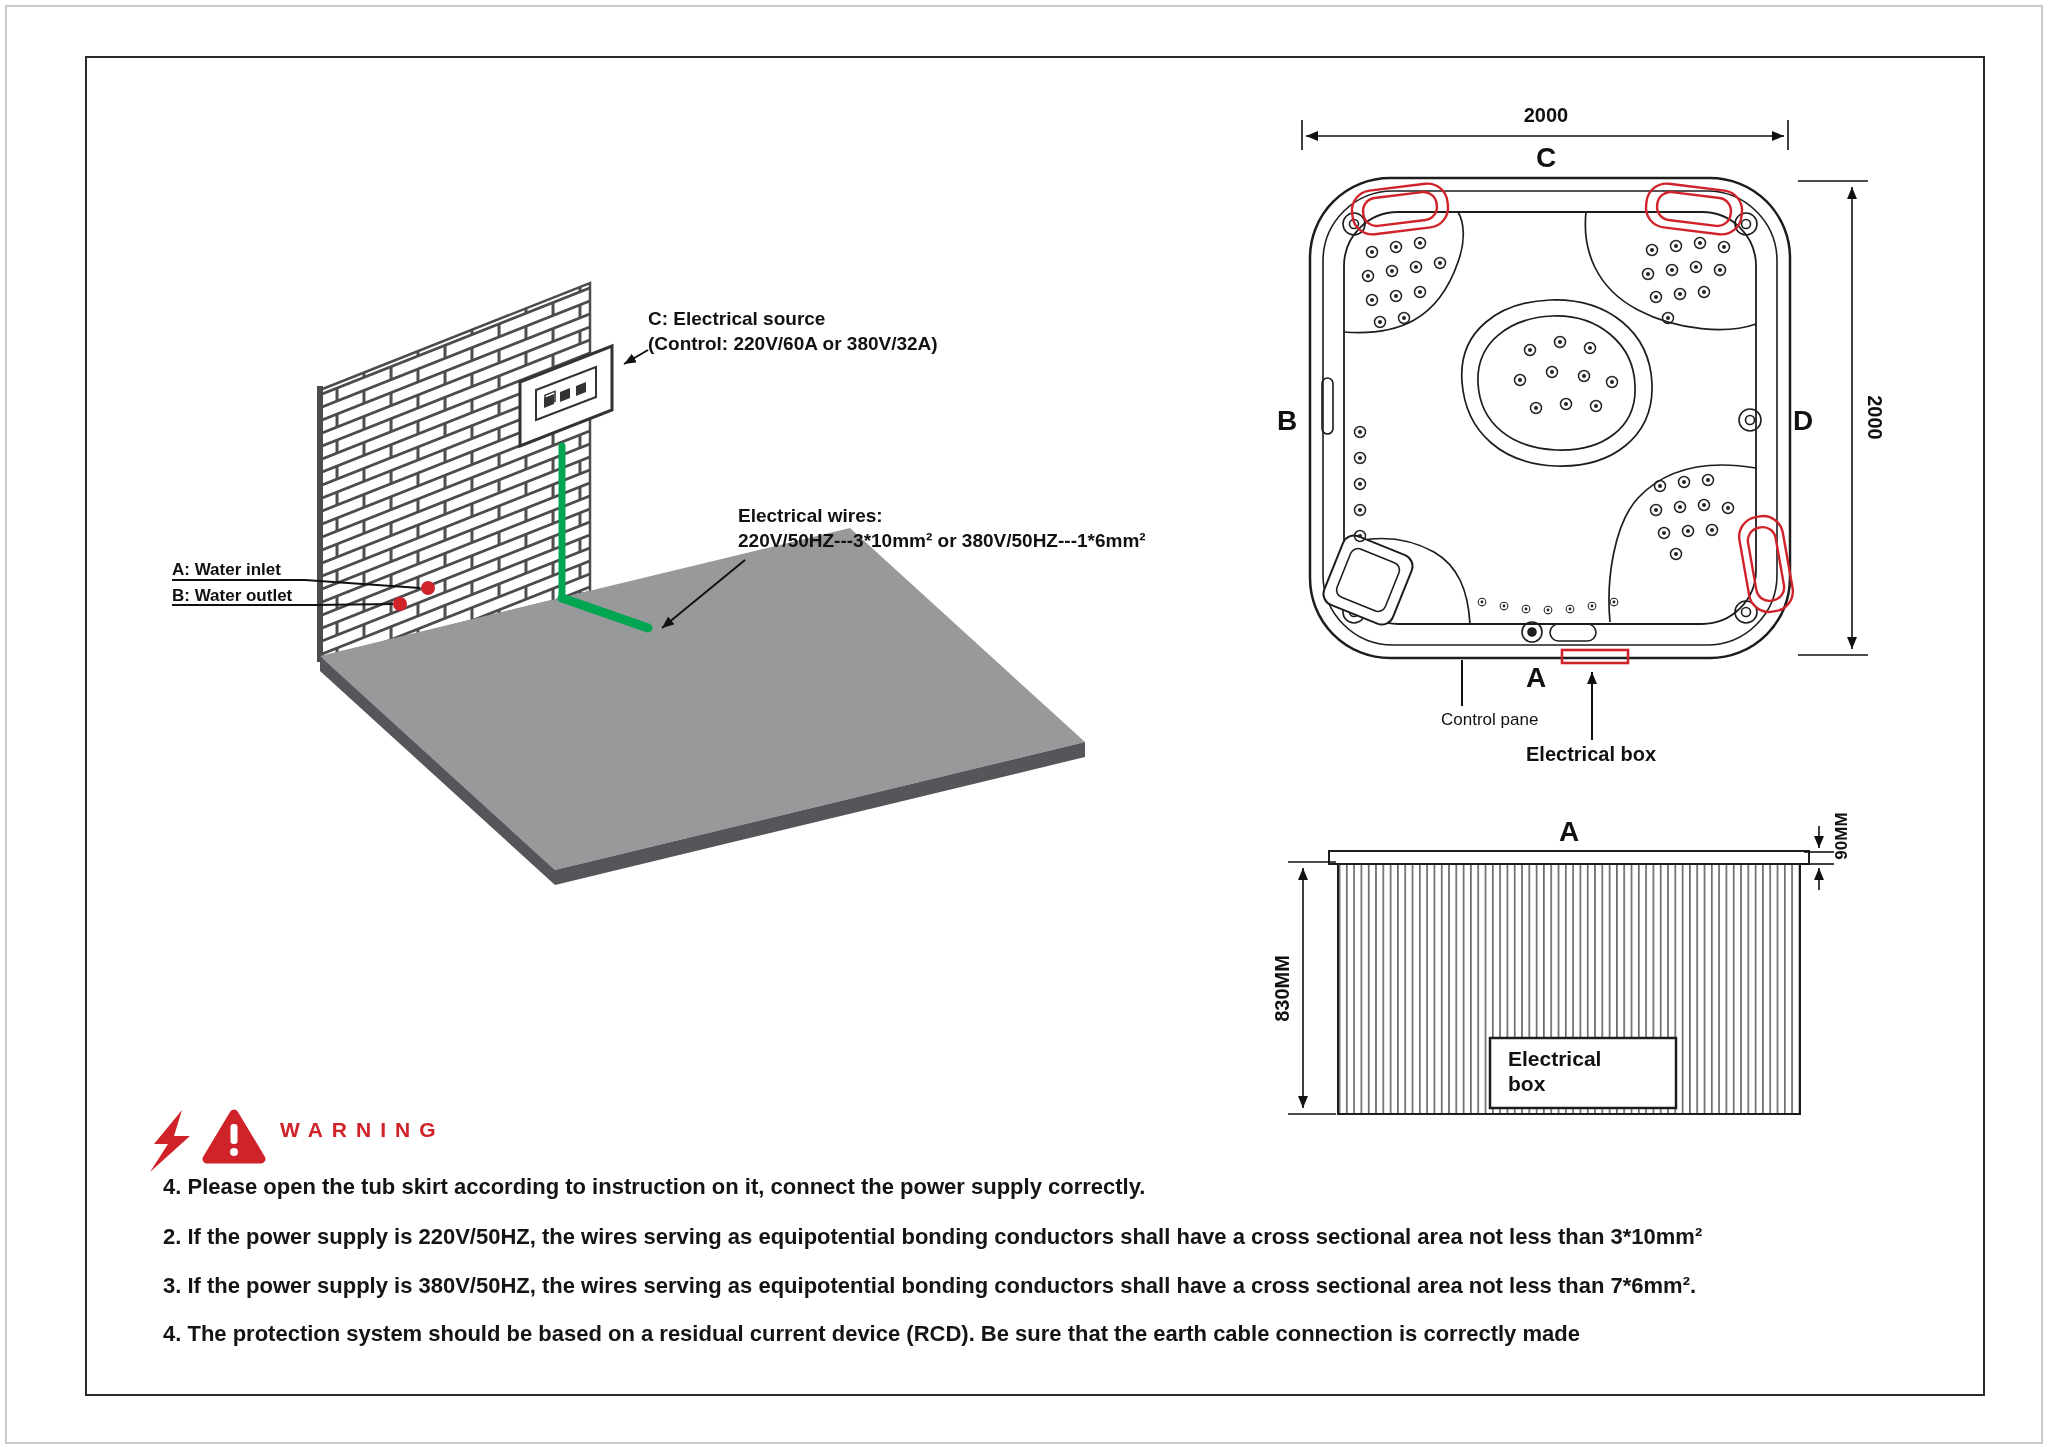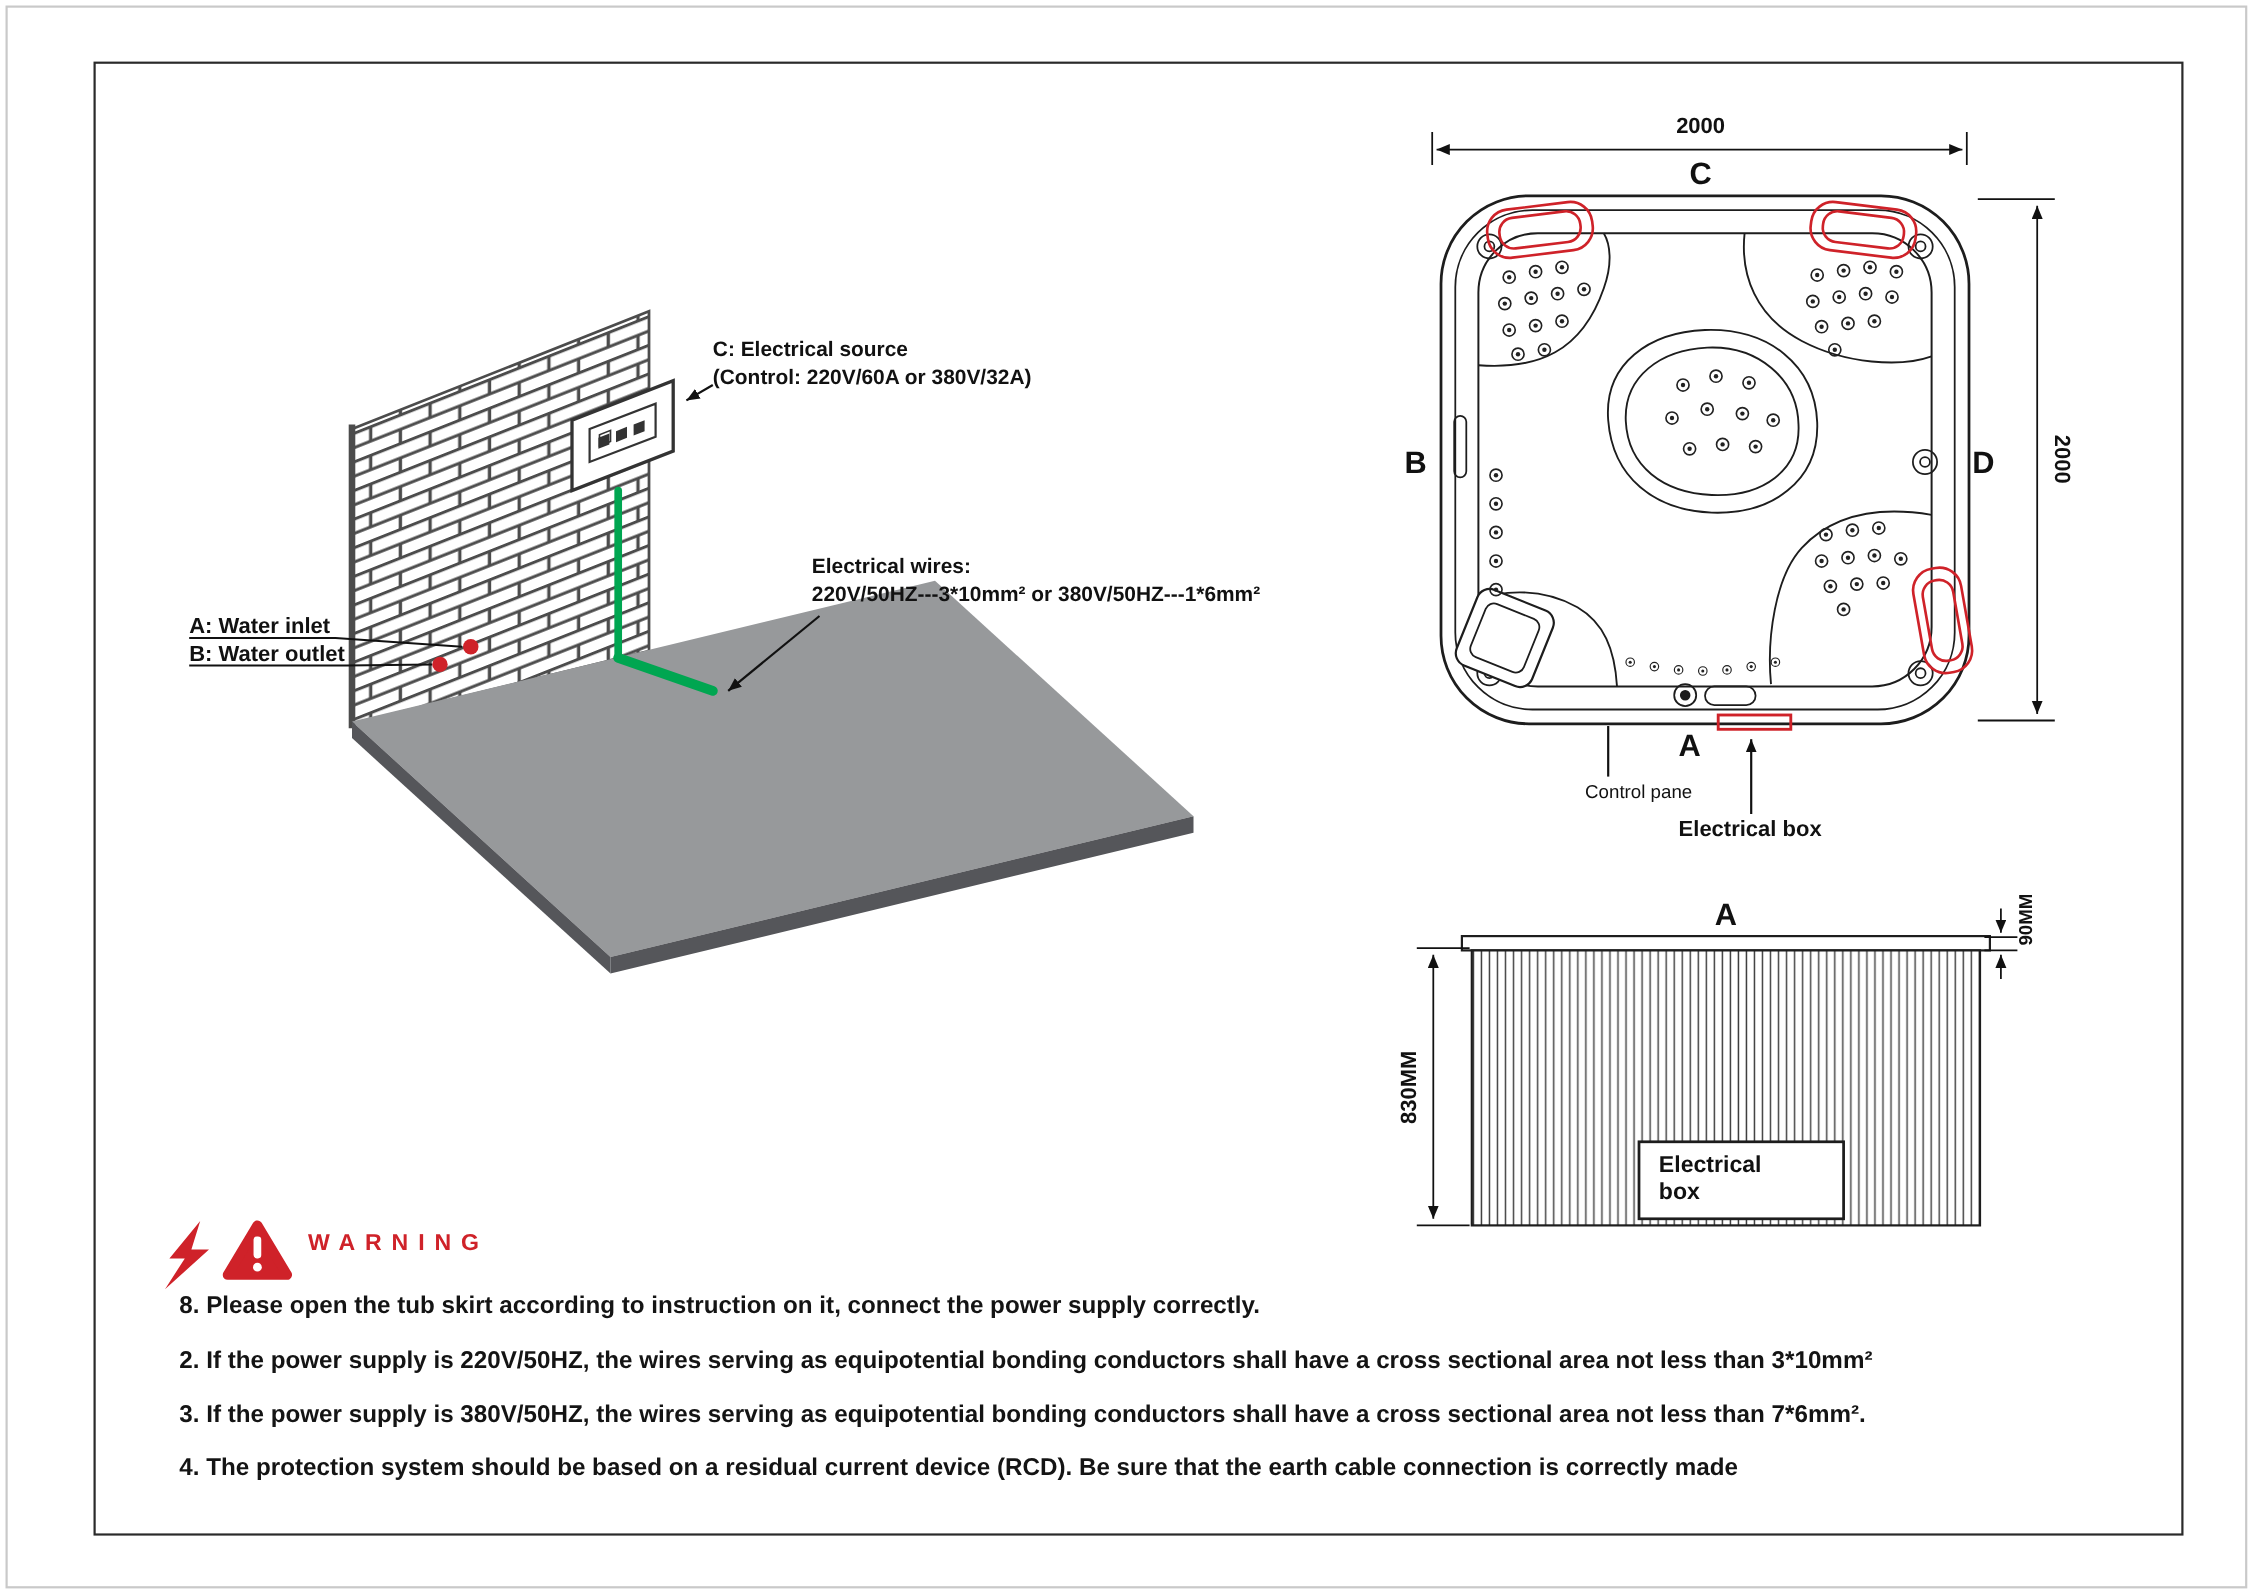--- a/index.html
+++ b/index.html
@@ -3,21 +3,21 @@
 <meta charset="utf-8">
 <style>
   *{margin:0;padding:0;box-sizing:border-box}
   html,body{width:2048px;height:1449px}
   body{position:relative;background:#fff;font-family:"Liberation Sans",sans-serif;color:#111;overflow:hidden}
   .frame-outer{position:absolute;inset:5px;border:2px solid #c9c9c9}
   .frame-inner{position:absolute;left:85px;top:56px;width:1900px;height:1340px;border:2px solid #2a2a2a}
   svg.art{position:absolute;left:0;top:0}
   .t{position:absolute;white-space:nowrap}
   .lbl{font-weight:bold;font-size:19px;line-height:25px}
-  .lbl-sm{font-weight:bold;font-size:20px;line-height:21px}
+  .lbl-sm{font-weight:bold;font-size:17px;line-height:21px}
   .letter{font-weight:bold;font-size:28px;width:34px;text-align:center}
   .dim{font-weight:bold;font-size:20px;text-align:center}
   .rotcw{transform:rotate(90deg)}
   .rotccw{transform:rotate(-90deg)}
   .warn-title{color:var(--accent-red,#cf2229);font-size:21px;font-weight:bold;letter-spacing:9px}
   .warn-item{font-size:22px;font-weight:bold;color:#141414}
   .ebox-label{position:absolute;font-weight:bold;font-size:21px;line-height:25px;white-space:normal;width:120px}
   .ctrl-lbl{font-weight:normal;font-size:17px}
   .ebox-top-lbl{font-weight:bold;font-size:20px}
 </style>
@@ -251,16 +251,16 @@
 <div class="t letter" style="left:1519px;top:662px">A</div>
 <div class="t ctrl-lbl" style="left:1441px;top:710px">Control pane</div>
 <div class="t ebox-top-lbl" style="left:1526px;top:743px">Electrical box</div>
 
 <div class="t letter" style="left:1552px;top:816px">A</div>
 <div class="t dim rotccw" style="left:1240px;top:977px;width:84px">830MM</div>
 <div class="t dim rotccw" style="left:1812px;top:826px;width:60px;font-size:17px">90MM</div>
 <div class="ebox-label" style="left:1508px;top:1046px">Electrical box</div>
 
 <div class="t warn-title" style="left:280px;top:1118px">WARNING</div>
-<div class="t warn-item" style="left:163px;top:1174px">8. Please open the tub skirt according to instruction on it, connect the power supply correctly.</div>
+<div class="t warn-item" style="left:163px;top:1174px">4. Please open the tub skirt according to instruction on it, connect the power supply correctly.</div>
 <div class="t warn-item" style="left:163px;top:1224px">2. If the power supply is 220V/50HZ, the wires serving as equipotential bonding conductors shall have a cross sectional area not less than 3*10mm²</div>
 <div class="t warn-item" style="left:163px;top:1273px">3. If the power supply is 380V/50HZ, the wires serving as equipotential bonding conductors shall have a cross sectional area not less than 7*6mm².</div>
 <div class="t warn-item" style="left:163px;top:1321px">4. The protection system should be based on a residual current device (RCD). Be sure that the earth cable connection is correctly made</div>
 
 </body></html>

